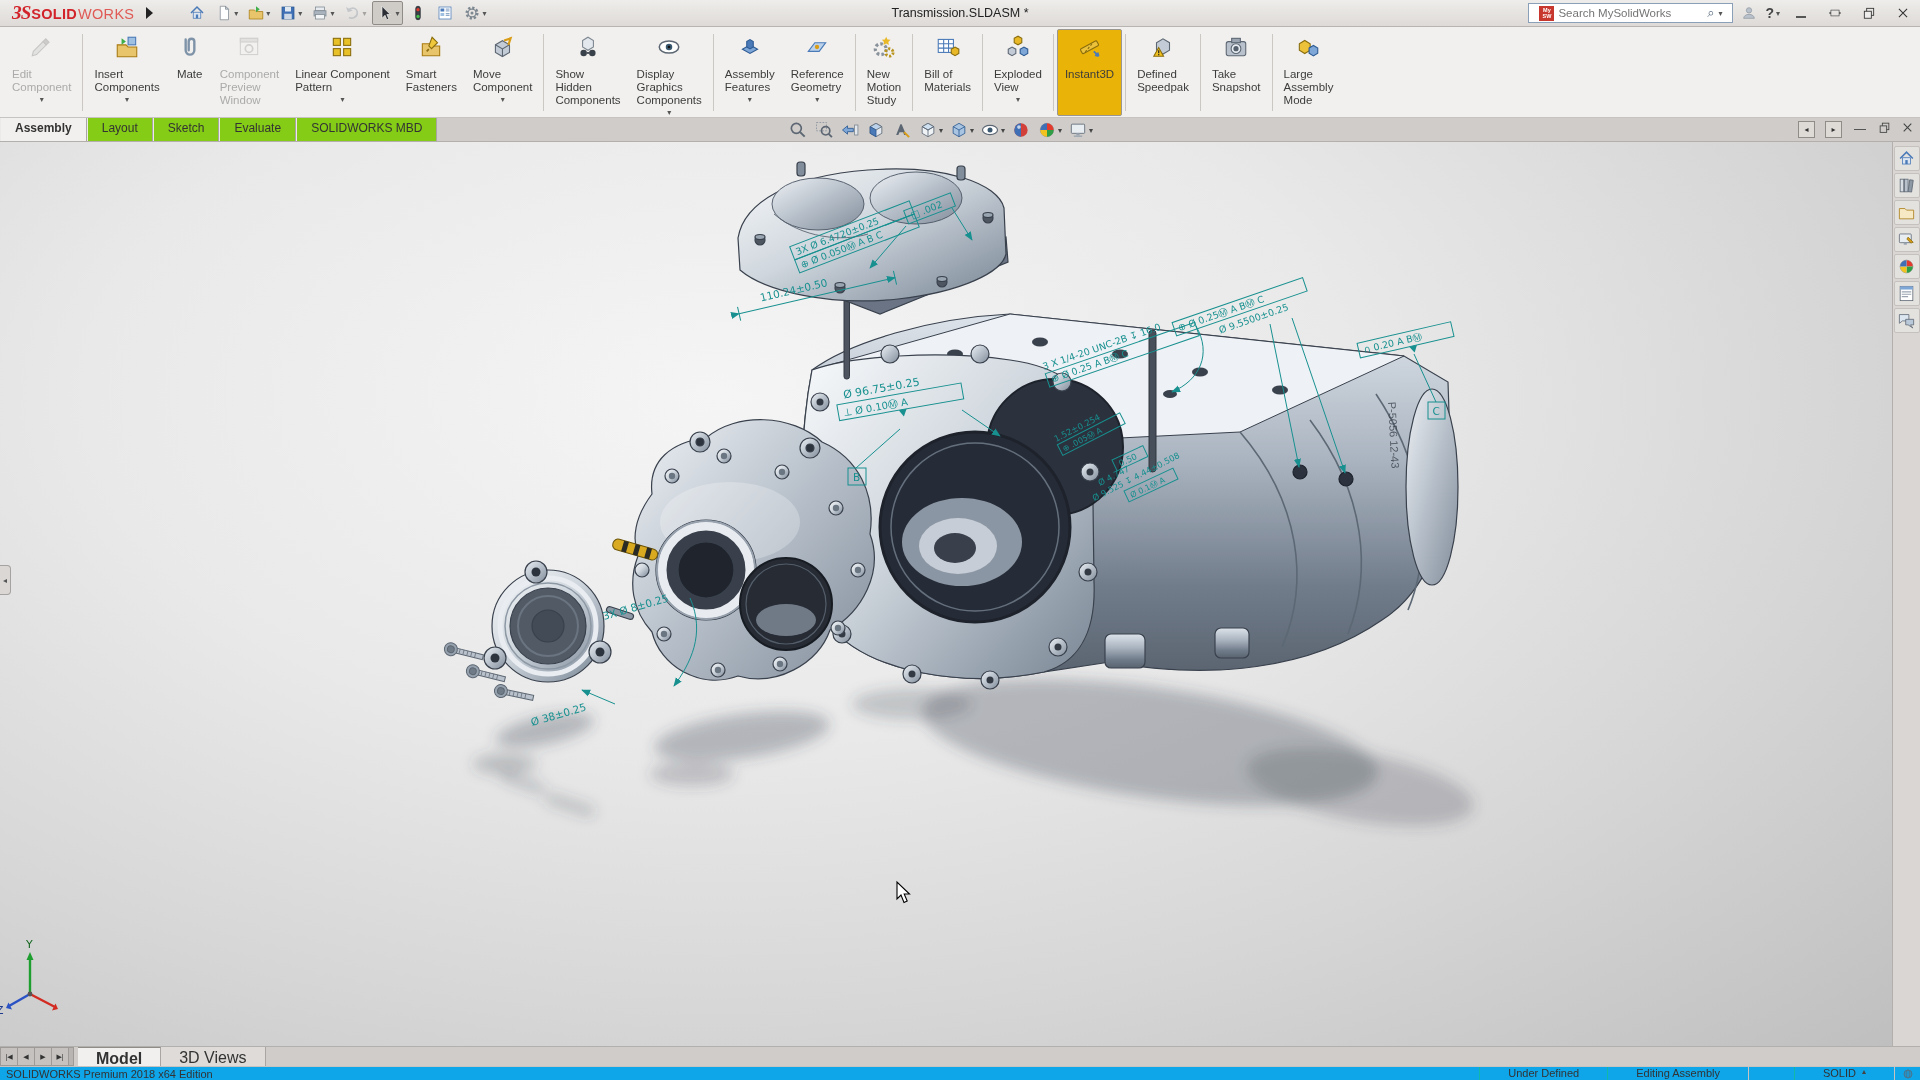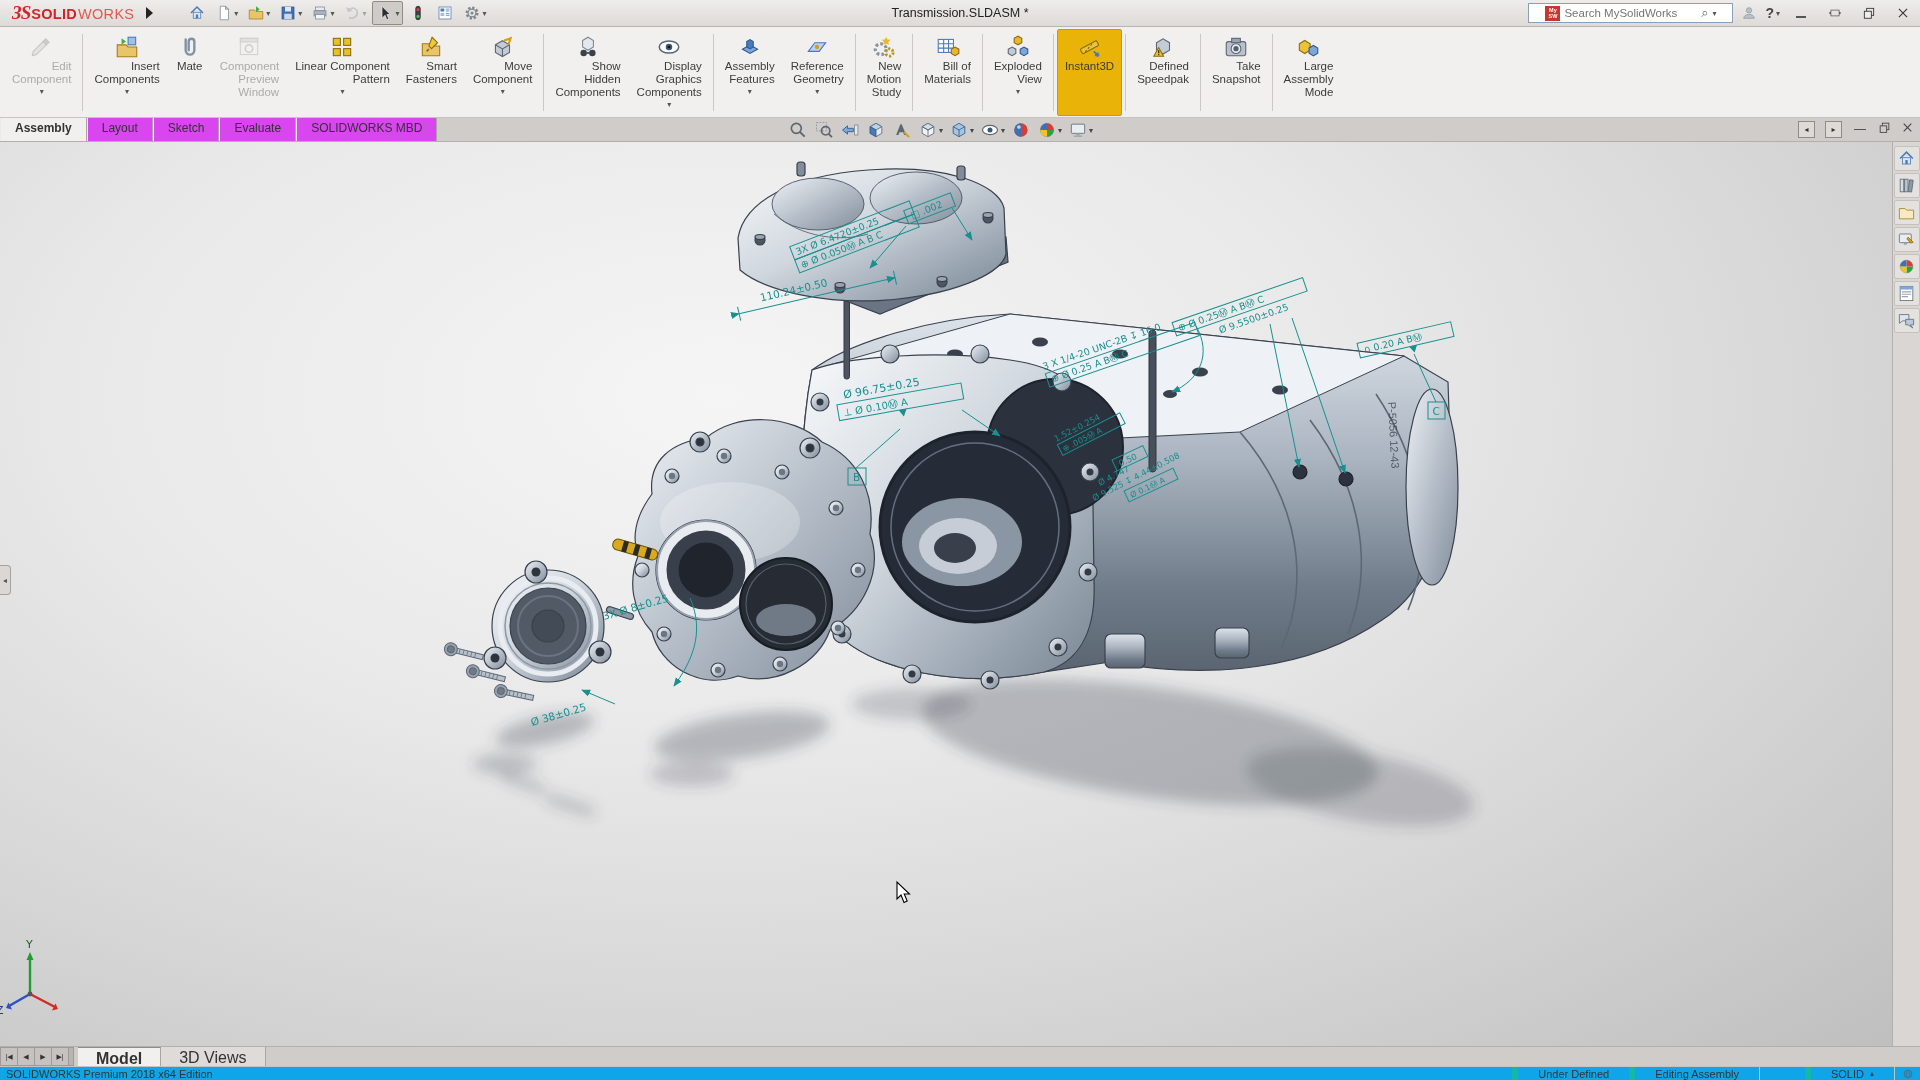--- a/index.html
+++ b/index.html
@@ -20,51 +20,51 @@
   .qbar { display:flex; align-items:center; gap:3px; margin-left:22px; }
   .qbtn { display:flex; align-items:center; gap:1px; padding:2px 3px; border-radius:2px; }
   .qbtn svg { width:18px; height:18px; }
   .qbtn .caret { font-size:8px; color:#555; }
   .qbtn.pressed { background:#cfccc8; border:1px solid #8f8c88; }
   .qbtn.disabled { opacity:.45; }
   .wintitle { position:absolute; left:50%; transform:translateX(-50%); top:6px;
     font-size:12.5px; color:#222; }
   .tright { margin-left:auto; display:flex; align-items:center; gap:8px; }
   .searchbox { display:flex; align-items:center; width:205px; height:20px; background:#fff;
-    border:1px solid #8aa0b8; padding:1px 16px; gap:4px; }
+    border:1px solid #8aa0b8; padding:1px 10px; gap:4px; }
   .mysw { width:15px; height:15px; background:#c8372d; color:#fff; font-size:5.5px; font-weight:bold;
     display:flex; flex-direction:column; align-items:center; justify-content:center; line-height:6px; }
   .searchbox input { border:none; outline:none; flex:1; font-size:11.5px; color:#666; min-width:10px;
     font-family:"Liberation Sans",sans-serif; background:transparent; }
   .searchbox .mag { font-size:13px; color:#5a6c80; }
   .searchbox .caret { font-size:8px; color:#555; }
   .tico { font-size:14px; color:#444; display:flex; align-items:center; gap:2px; }
   .tico .caret { font-size:8px; color:#555; }
   .winbtn { width:26px; height:20px; display:flex; align-items:center; justify-content:center; }
   .winbtn svg { width:14px; height:14px; }
 
   
   .ribbon { position:absolute; top:27px; left:0; width:1920px; height:91px;
     background:#f1f0ee; border-bottom:1px solid #c6c3c0; display:flex;
     align-items:stretch; padding:2px 2px 1px 4px; z-index:25; }
   .rbtn { display:flex; flex-direction:column; align-items:center; padding:4px 7px 1px 7px;
     border:1px solid transparent; border-radius:2px; min-width:44px; }
   .rbtn.active { background:#eab308; border-color:#9a9792; }
   .ric { width:26px; height:26px; flex:none; }
-  .rlabel { white-space:pre-line; text-align:right; font-size:11.5px; line-height:13px;
-    color:#3c3c3c; margin-top:0; }
+  .rlabel { white-space:pre-line; text-align:left; font-size:11.5px; line-height:13px;
+    color:#3c3c3c; margin-top:8px; }
   .rbtn.disabled .rlabel { color:#ababab; }
   .rbtn.disabled .ric { opacity:.4; filter:grayscale(1); }
   .rcaret { font-size:8px; color:#555; margin-top:1px; }
   .rsep { width:1px; background:#cbc8c4; margin:5px 3px; }
 
   
   .tabstrip { position:absolute; top:118px; left:0; width:1920px; height:24px;
     background:#cfccc9; border-bottom:1px solid #b2afac; display:flex; align-items:stretch; z-index:20; }
-  .ctab { padding:3px 14px 0 14px; font-size:12px; color:#333; background:#d946ef;
+  .ctab { padding:3px 14px 0 14px; font-size:12px; color:#333; background:#84cc16;
     border-right:1px solid #a8a5a2; border-left:1px solid #eceae8; }
   .ctab.active { background:#f1f0ee; font-weight:bold; }
   .headsup { position:absolute; left:788px; top:119px; display:flex; align-items:center;
     gap:6px; height:22px; z-index:21; }
   .hbtn { display:flex; align-items:center; gap:1px; }
   .hbtn svg { width:20px; height:20px; }
   .hbtn .caret { font-size:8px; color:#444; }
   .docctrl { position:absolute; right:6px; top:120px; display:flex; align-items:center; gap:10px; z-index:21; }
   .docctrl .box { width:17px; height:17px; border:1px solid #8f8c88; background:#dedbd7;
     display:flex; align-items:center; justify-content:center; font-size:8px; color:#333; }
@@ -94,22 +94,22 @@
   .navbtn:last-of-type { border-right:1px solid #9d9a97; }
   .navsplit { width:6px; background:#b8b5b2; border:1px solid #9d9a97; margin-right:4px; }
   .btab { padding:2px 18px 0 18px; font-size:16px; color:#333; background:#dedbd8;
     border-right:1px solid #a8a5a2; }
   .btab.active { background:#f1f0ee; font-weight:bold; border-top:1px solid #8f8c88; }
   .statusbar { position:absolute; top:1066px; left:0; width:1920px; height:14px;
     background:#0ea5e9; border-top:1px solid #c6c3c0; display:flex; align-items:center;
     font-size:11px; color:#333; z-index:20; }
   .statusbar .left { padding-left:6px; }
   .statusbar .right { margin-left:auto; display:flex; align-items:center; height:100%; }
-  .sb-item { padding:0 20px; border-left:6px solid #14b8a6; height:100%;
-    display:flex; align-items:center; gap:6px; }
+  .sb-item { padding:0 28px; border-left:1px solid #14b8a6; height:100%;
+    display:flex; gap:6px; }
   .sb-item .caret { font-size:8px; color:#444; }
   .sb-blank { width:46px; border-left:1px solid #c6c3c0; height:100%; }
   .sb-globe { width:26px; border-left:1px solid #c6c3c0; height:100%;
     display:flex; align-items:center; justify-content:center; }
   .sb-globe svg { width:12px; height:12px; }
 
   
   .ann text { fill:#17908f; font-family:"DejaVu Sans",sans-serif; }
   .ann rect, .ann line, .ann path { stroke:#17908f; fill:none; stroke-width:1; }
   .ann polygon { fill:#17908f; stroke:none; }

